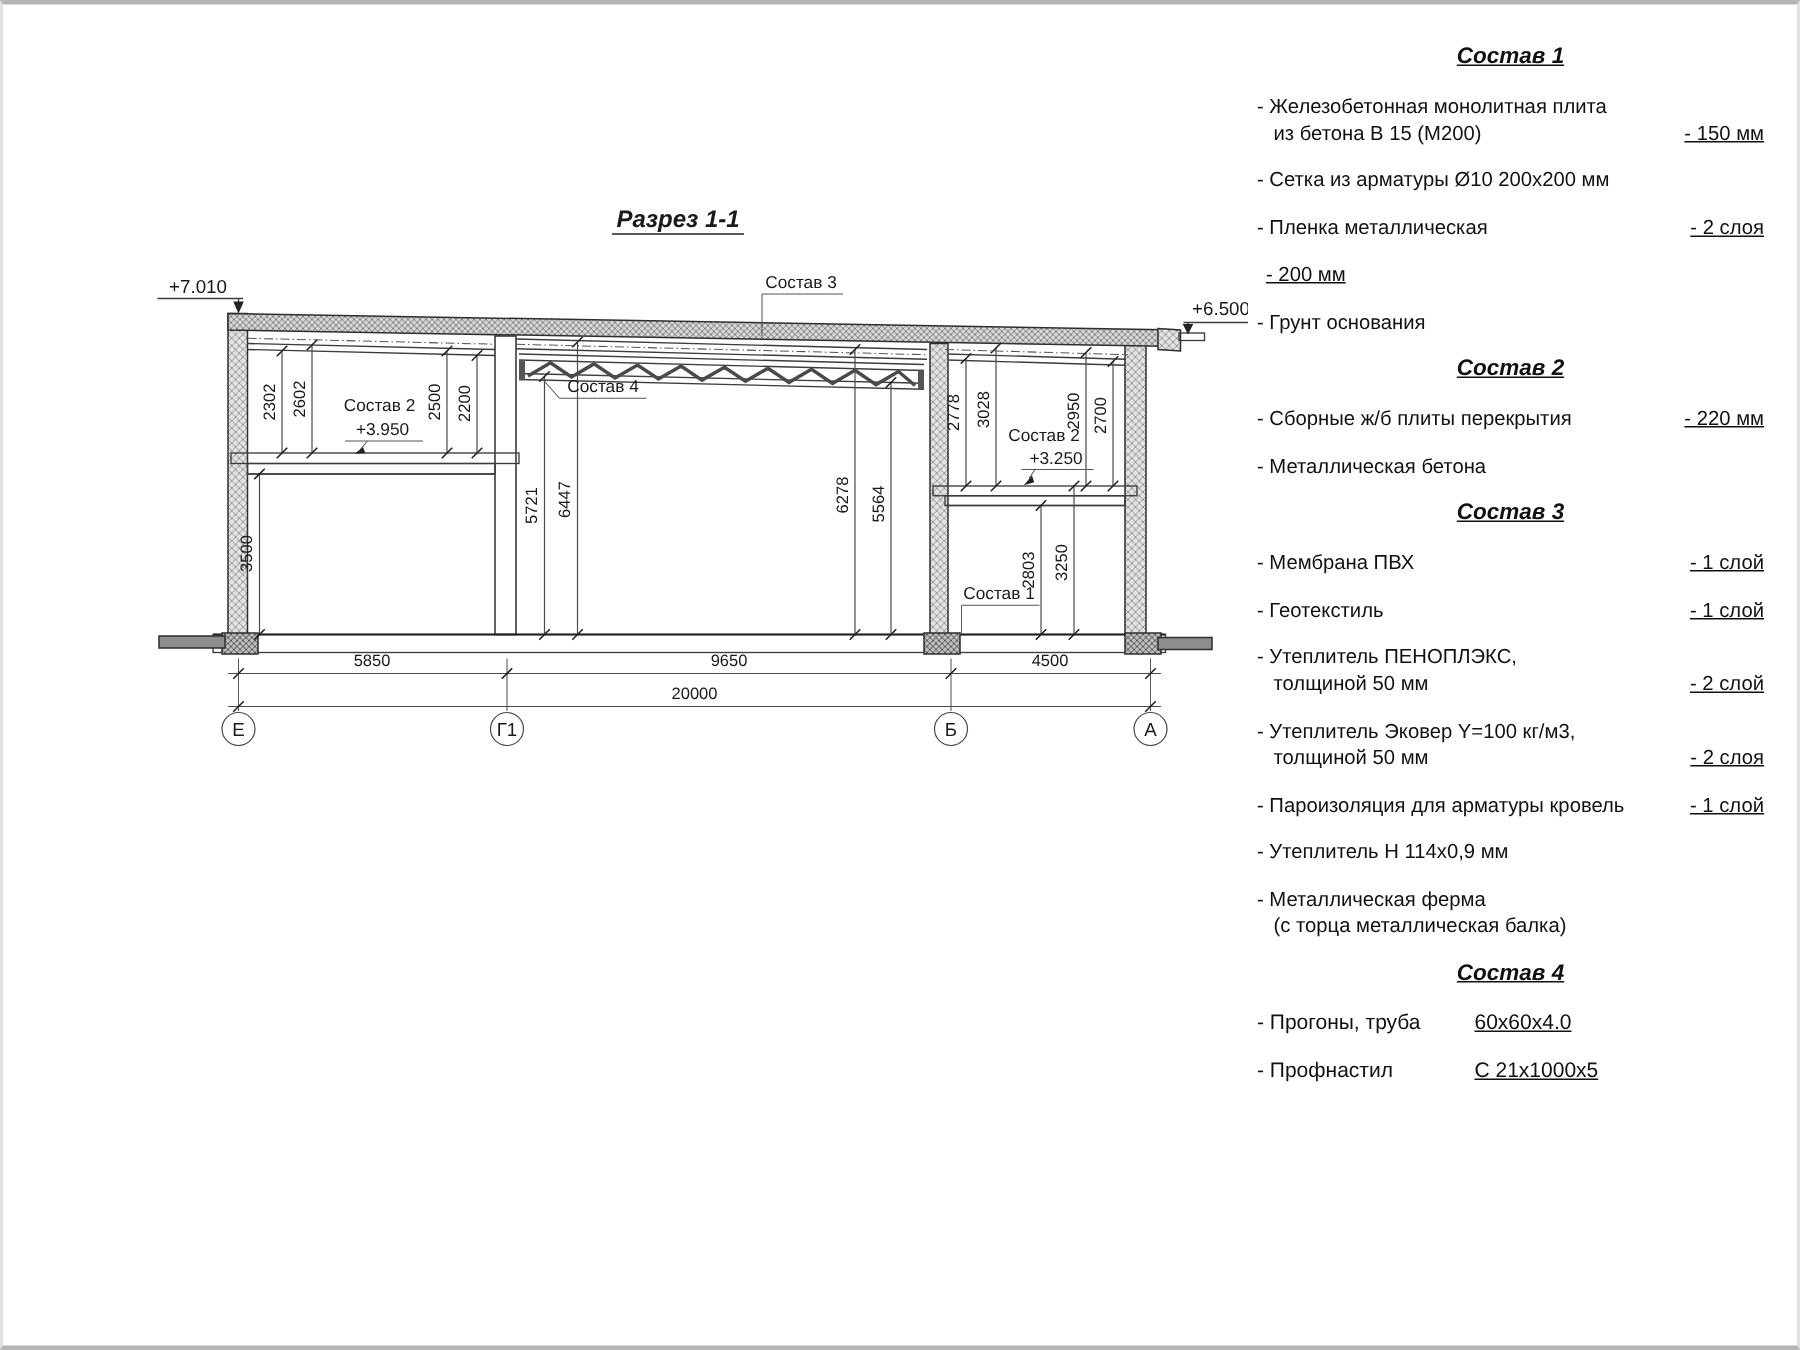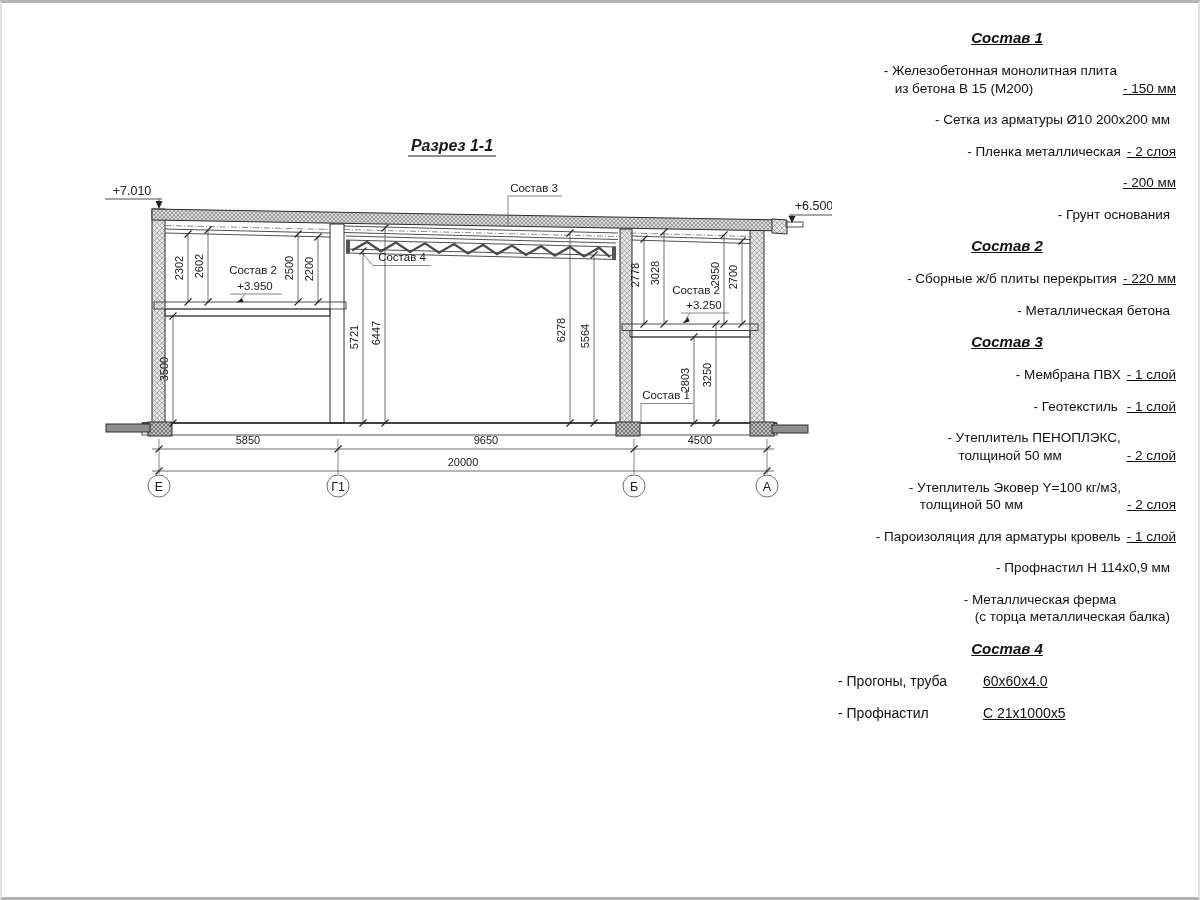--- a/index.html
+++ b/index.html
@@ -19,21 +19,21 @@
   .ln{stroke:#3c3c3c;stroke-width:0.9;fill:none;}
   .ln-thin{stroke:#555;stroke-width:0.7;fill:none;}
   .dimln{stroke:#4a4a4a;stroke-width:0.8;fill:none;}
   .tick{stroke:#222;stroke-width:1.1;}
   .outl{stroke:#2e2e2e;stroke-width:1;}
   .panel{position:absolute;left:836px;top:14px;width:338px;}
   .section-title{
     font-size:15px;font-style:italic;font-weight:bold;text-decoration:underline;
     text-align:center;margin:12px 0 16px 0;
   }
-  .prow{display:flex;justify-content:flex-end;align-items:flex-end;
+  .prow{display:flex;justify-content:space-between;align-items:flex-end;
     margin-bottom:14px;font-size:13.5px;line-height:1.3;}
   .item-label{white-space:pre-line;padding-left:11px;text-indent:-11px;max-width:248px;}
   .item-value{white-space:nowrap;padding-left:6px;text-decoration:underline;}
   .prow4{display:flex;justify-content:flex-start;margin-bottom:16px;font-size:14px;}
   .prow4 .item-label{width:128px;}
 </style>
 </head>
 <body>
 
 <div class="page">
@@ -315,21 +315,21 @@
     <div class="prow">
       <span class="item-label">- Утеплитель Эковер Y=100 кг/м3,
 толщиной 50 мм</span>
       <span class="item-value">- 2 слоя</span>
     </div>
     <div class="prow">
       <span class="item-label">- Пароизоляция для арматуры кровель</span>
       <span class="item-value">- 1 слой</span>
     </div>
     <div class="prow">
-      <span class="item-label">- Профнастил Н 114х0,9 мм</span>
+      <span class="item-label">- Утеплитель Н 114х0,9 мм</span>
       <span class="item-value"></span>
     </div>
     <div class="prow">
       <span class="item-label">- Металлическая ферма
 (с торца металлическая балка)</span>
       <span class="item-value"></span>
     </div>
 
     <div class="section-title">Состав 4</div>
     <div class="prow4">

